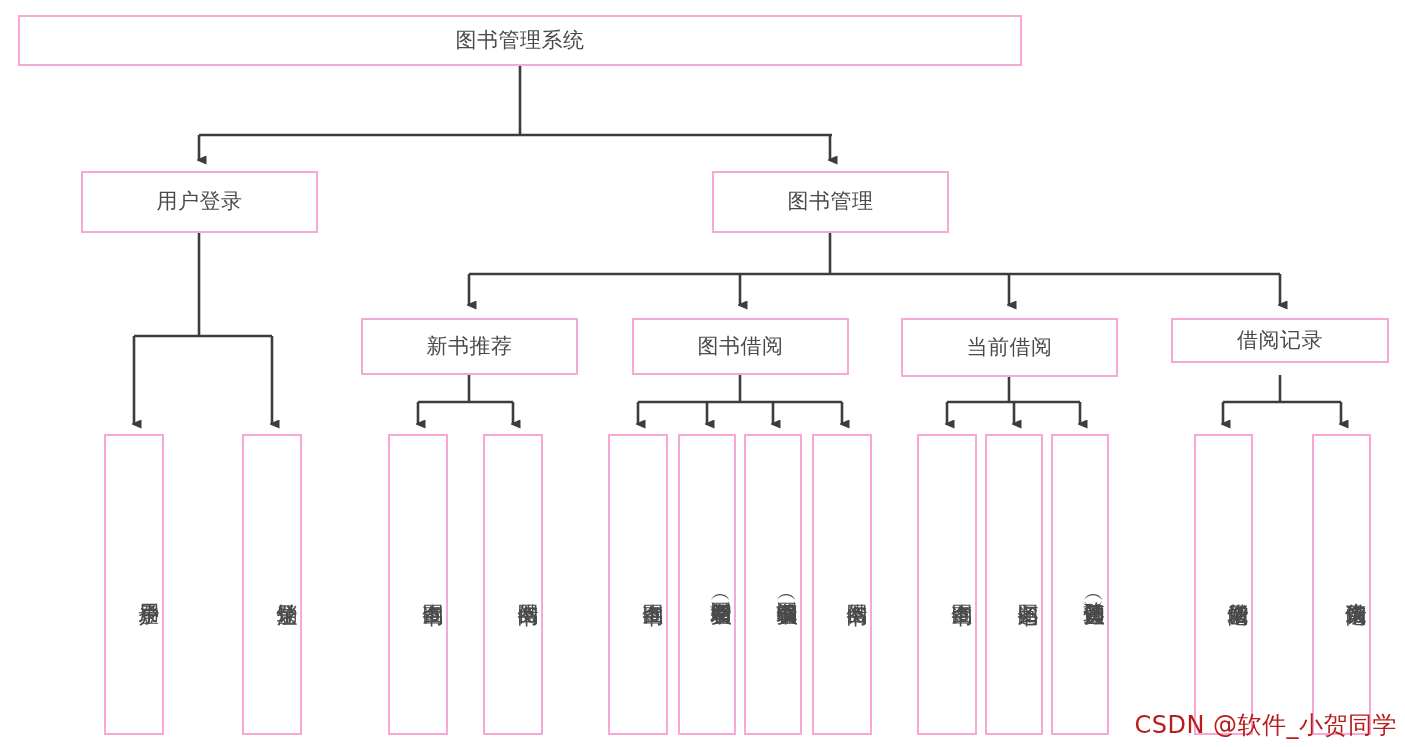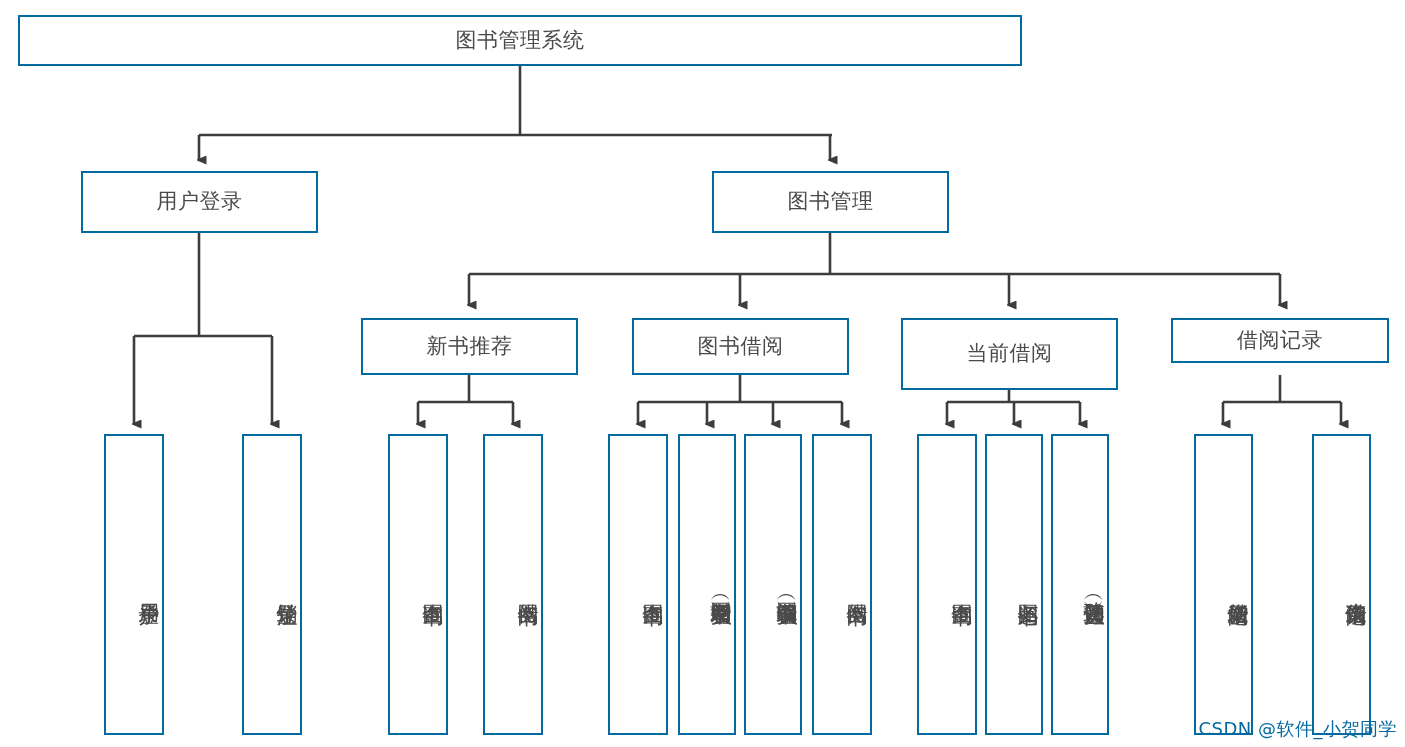--- a/index.html
+++ b/index.html
@@ -20,21 +20,21 @@
     position: absolute;
     left: 0;
     top: 0;
     width: 1405px;
     height: 747px;
     pointer-events: none;
   }
   .node {
     position: absolute;
     box-sizing: border-box;
-    border: 2px solid #0369a1;
+    border: 2px solid #f9a8d4;
     background: #ffffff;
     display: flex;
     align-items: center;
     justify-content: center;
     color: #4a4a4a;
     text-align: center;
     letter-spacing: 0.5px;
   }
   .node.horiz {
     font-size: 21px;
@@ -54,22 +54,22 @@
     text-orientation: upright;
     display: block;
   }
   .node.vert.topalign {
     align-items: flex-start;
   }
   .watermark {
     position: absolute;
     right: 8px;
     bottom: 6px;
-    font-size: 18px;
-    color: #0369a1;
+    font-size: 24px;
+    color: #b91c1c;
     font-family: "DejaVu Sans", "Liberation Sans", sans-serif;
     white-space: nowrap;
     letter-spacing: 0.5px;
   }
 </style>
 </head>
 <body>
 
 <div id="canvas">
 
@@ -136,21 +136,21 @@
   </div>
 
   <div class="node horiz" style="left:361px; top:318px; width:217px; height:57px;">
     <span>新书推荐</span>
   </div>
 
   <div class="node horiz" style="left:632px; top:318px; width:217px; height:57px;justify-content:center;">
     <span>图书借阅</span>
   </div>
 
-  <div class="node horiz" style="left:901px; top:318px; width:217px; height:72px;align-items:center;">
+  <div class="node horiz" style="left:901px; top:318px; width:217px; height:59px;align-items:center;">
     <span>当前借阅</span>
   </div>
 
   <div class="node horiz" style="left:1171px; top:318px; width:218px; height:45px;">
     <span>借阅记录</span>
   </div>
 
   <div class="node vert" style="left:104px; top:434px; width:60px; height:301px;">
     <span>用户登录</span>
   </div>

